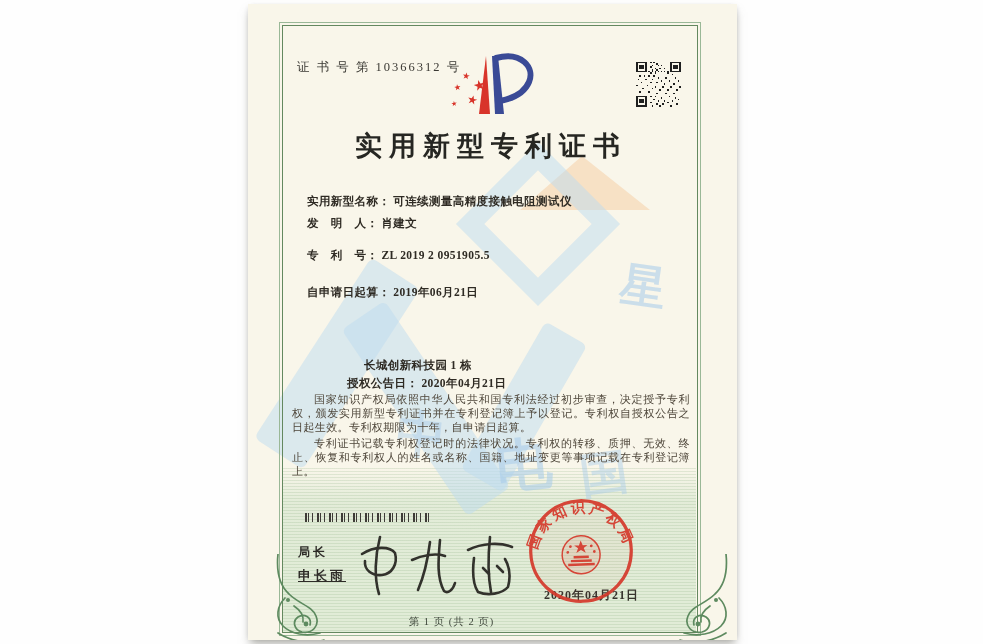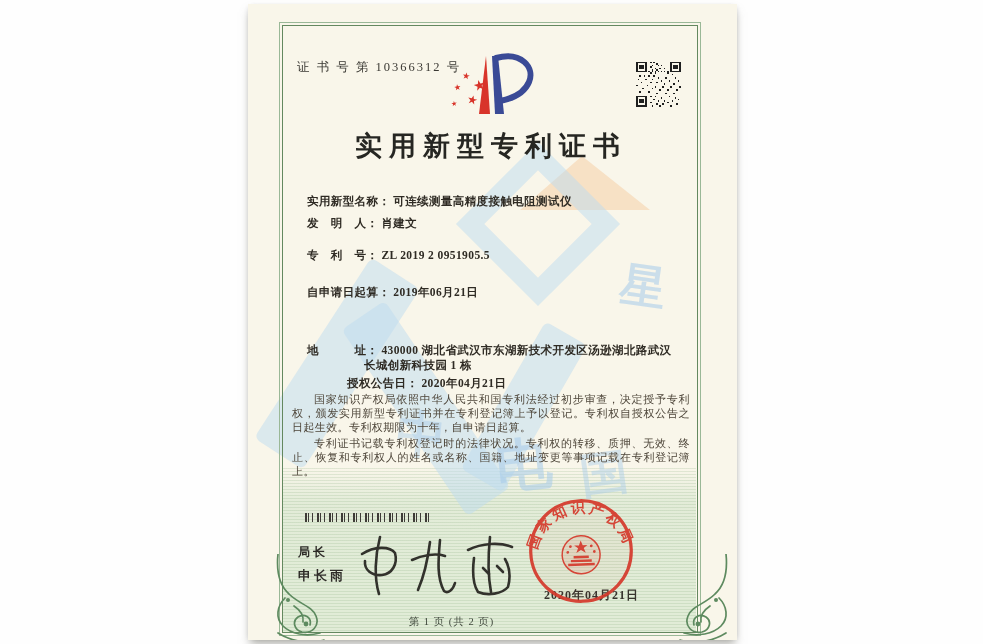--- a/index.html
+++ b/index.html
@@ -27,21 +27,21 @@
          font-weight:700;letter-spacing:7px;color:#262622;}
   .field-row{position:absolute;white-space:nowrap;font-weight:700;font-size:11.5px;color:#2f2b24;letter-spacing:.4px;}
   .field-row .val{margin-left:3px;}
   .addr2{position:absolute;left:116px;font-weight:700;font-size:11.5px;color:#2f2b24;letter-spacing:.4px;}
   .paras{position:absolute;left:44px;top:389px;width:398px;font-size:11px;line-height:13.8px;
          color:#4e463a;text-align:justify;letter-spacing:.4px;}
   .paras p{margin:0 0 3px 0;text-indent:2em;}
   .barcode{position:absolute;left:57px;top:509px;width:126px;height:9px;
      background:repeating-linear-gradient(90deg,#3f3d38 0 2px,transparent 2px 3px,#3f3d38 3px 4px,transparent 4px 7px,#3f3d38 7px 8px,transparent 8px 12px);}
   .signer-title{position:absolute;left:50px;top:540px;font-size:12px;font-weight:700;letter-spacing:3px;color:#2e2c28;font-family:"Liberation Sans",sans-serif;}
-  .signer-name{position:absolute;left:50px;top:563px;font-size:13px;font-weight:700;letter-spacing:3px;color:#2e2c28;font-family:"Liberation Sans",sans-serif;}
+  .signer-name{position:absolute;left:50px;top:563px;font-size:13px;font-weight:700;letter-spacing:3px;color:#2e2c28;font-family:"Liberation Sans",sans-serif;text-decoration:underline;}
   .sig-svg{position:absolute;left:102px;top:524px;}
   .seal-svg{position:absolute;left:278px;top:492px;opacity:.92;transform:rotate(-2deg);}
   .seal-date{position:absolute;left:296px;top:583px;font-size:12px;font-weight:700;letter-spacing:1px;color:#37342e;}
   .footer-page{position:absolute;left:33px;top:611px;width:341px;text-align:center;font-size:10.5px;color:#40493d;letter-spacing:1px;}
   .logo{position:absolute;left:192px;top:40px;}
   .logo-star{position:absolute;color:#d8342a;line-height:1;font-family:"DejaVu Sans",sans-serif;}
   .qr{position:absolute;left:388px;top:57px;}
   .flourish{position:absolute;z-index:5;}
 </style>
 </head>
@@ -96,23 +96,20 @@
         <span>实用新型名称：</span><span class="val">可连续测量高精度接触电阻测试仪</span>
       </div>
       <div class="field-row" style="left:59px;top:212px;">
         <span>发　明　人：</span><span class="val">肖建文</span>
       </div>
       <div class="field-row" style="left:59px;top:244px;">
         <span>专　利　号：</span><span class="val">ZL 2019 2 0951905.5</span>
       </div>
       <div class="field-row" style="left:59px;top:281px;">
         <span>自申请日起算：</span><span class="val">2019年06月21日</span>
-      </div>
-      <div class="field-row" style="left:59px;top:339px;">
-        <span>地　　　址：</span><span class="val">430000 湖北省武汉市东湖新技术开发区汤逊湖北路武汉</span>
       </div>
       <div class="addr2" style="top:354px;text-align:right;">长城创新科技园 1 栋</div>
       <div class="field-row" style="left:59px;top:372px;margin-left:40px;">
         <span>授权公告日：</span><span class="val">2020年04月21日</span>
       </div>
 
       <div class="paras">
         <p>国家知识产权局依照中华人民共和国专利法经过初步审查，决定授予专利权，颁发实用新型专利证书并在专利登记簿上予以登记。专利权自授权公告之日起生效。专利权期限为十年，自申请日起算。</p>
         <p>专利证书记载专利权登记时的法律状况。专利权的转移、质押、无效、终止、恢复和专利权人的姓名或名称、国籍、地址变更等事项记载在专利登记簿上。</p>
       </div>

